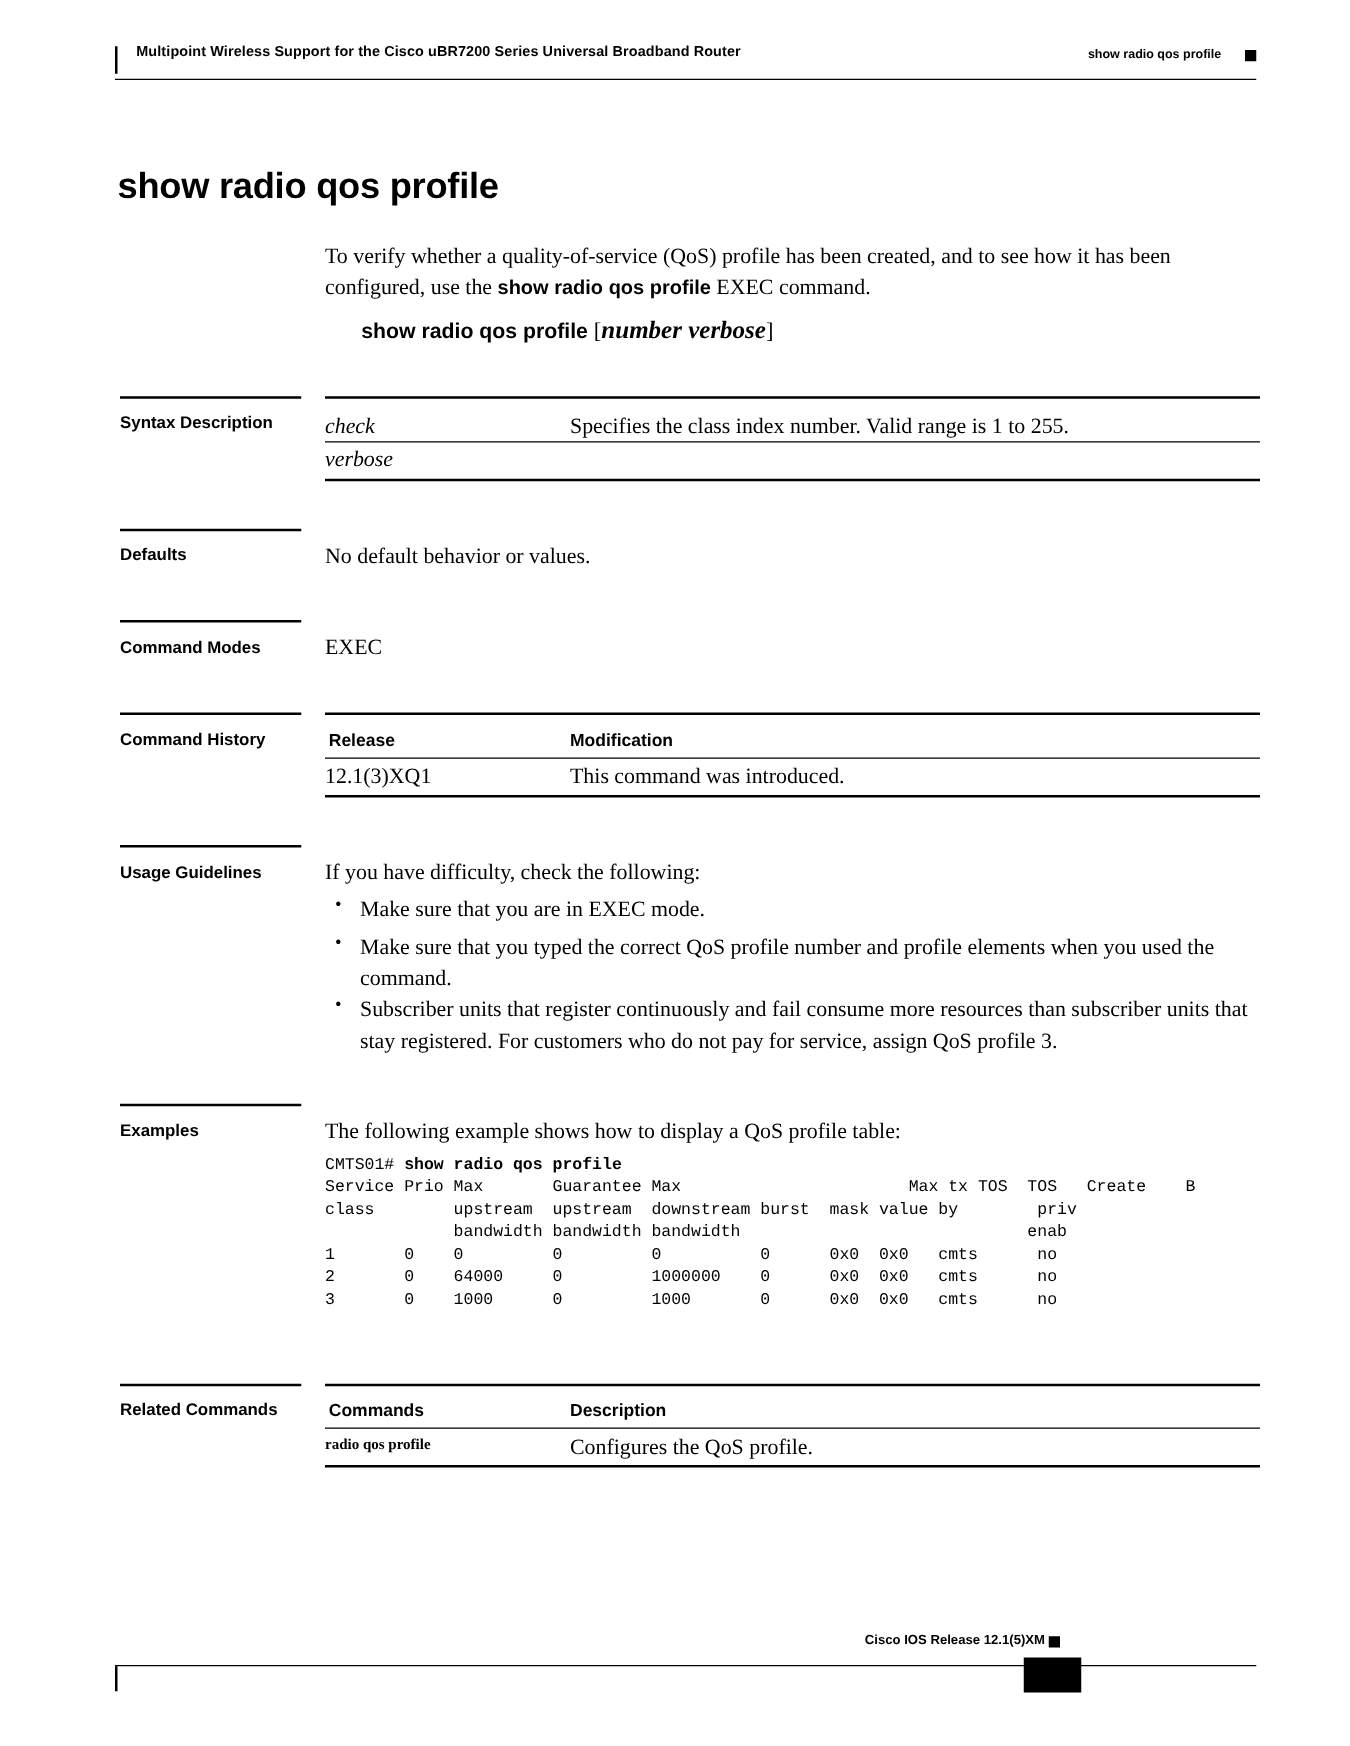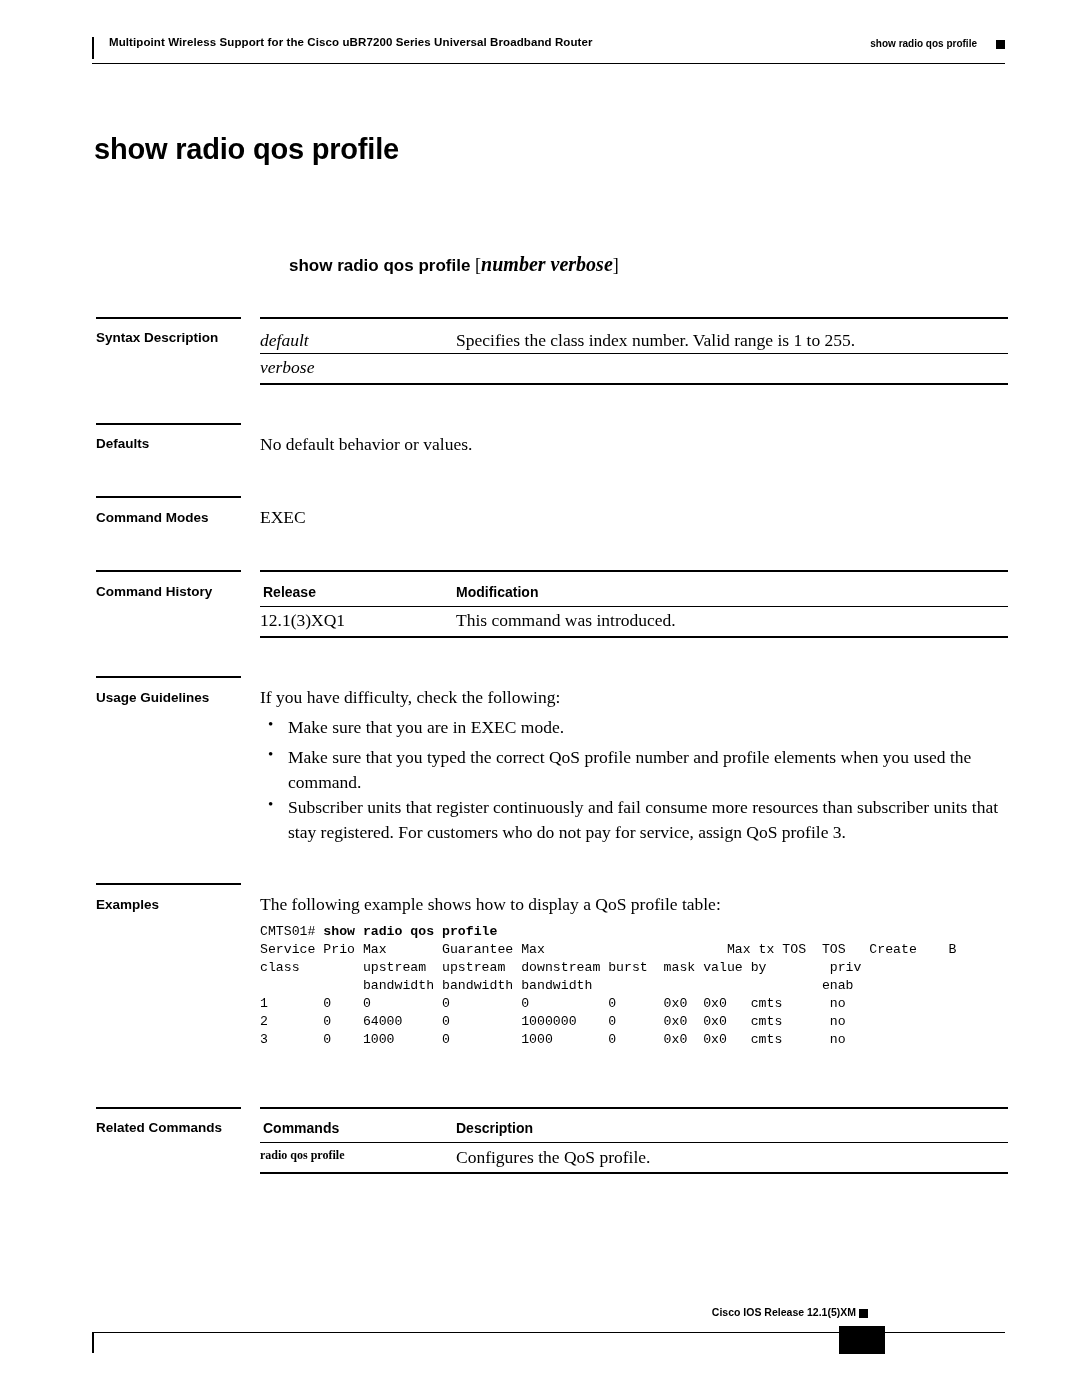--- a/index.html
+++ b/index.html
@@ -14,21 +14,20 @@
     font-family: "Liberation Serif", serif;
     color: #000000;
     overflow: hidden;
   }
 
   .page {
     position: absolute;
     left: 0; top: 0;
     width: 940px;
     height: 1397px;
-    padding-left: 20px;
   }
 
   
   .header {
     position: absolute;
     left: 92px;
     top: 36px;
     width: 913px;
     height: 26px;
   }
@@ -239,31 +238,34 @@
   <div class="header">
     <div class="header-left">Multipoint Wireless Support for the Cisco uBR7200 Series Universal Broadband Router</div>
     <div class="header-right">show radio qos profile</div>
     <div class="header-square"></div>
   </div>
   <div class="header-tick"></div>
   <div class="header-rule"></div>
 
   <div class="page-title">show radio qos profile</div>
 
+  <div class="intro">
+    <span>To verify whether a quality-of-service (QoS) profile has been created, and to see how it has been configured, use the </span><b>show radio qos profile</b><span> EXEC command.</span>
+  </div>
 
   <div class="syntax-line">
     <span>show radio qos profile</span>
     <span class="brk">[</span><span class="ital">number verbose</span><span class="brk">]</span>
   </div>
 
   <div class="sec-rule" style="top:317px;"></div>
   <div class="rule" style="left:260px; top:317px; width:748px; height:1.6px;"></div>
   <div class="sec-label" style="top:330px;">Syntax Description</div>
 
-  <div class="body-text" style="left:260px; top:328px; font-style:italic;">default</div>
+  <div class="body-text" style="left:260px; top:328px; font-style:italic;">check</div>
   <div class="body-text" style="left:456px; top:328px; width:552px;">Specifies the class index number. Valid range is 1 to 255.</div>
 
   <div class="rule" style="left:260px; top:353px; width:748px; height:0.8px;"></div>
 
   <div class="body-text" style="left:260px; top:355px; font-style:italic;">verbose</div>
 
   <div class="rule" style="left:260px; top:383px; width:748px; height:1.6px;"></div>
 
   <div class="sec-rule" style="top:423px;"></div>
   <div class="sec-label" style="top:436px;">Defaults</div>

